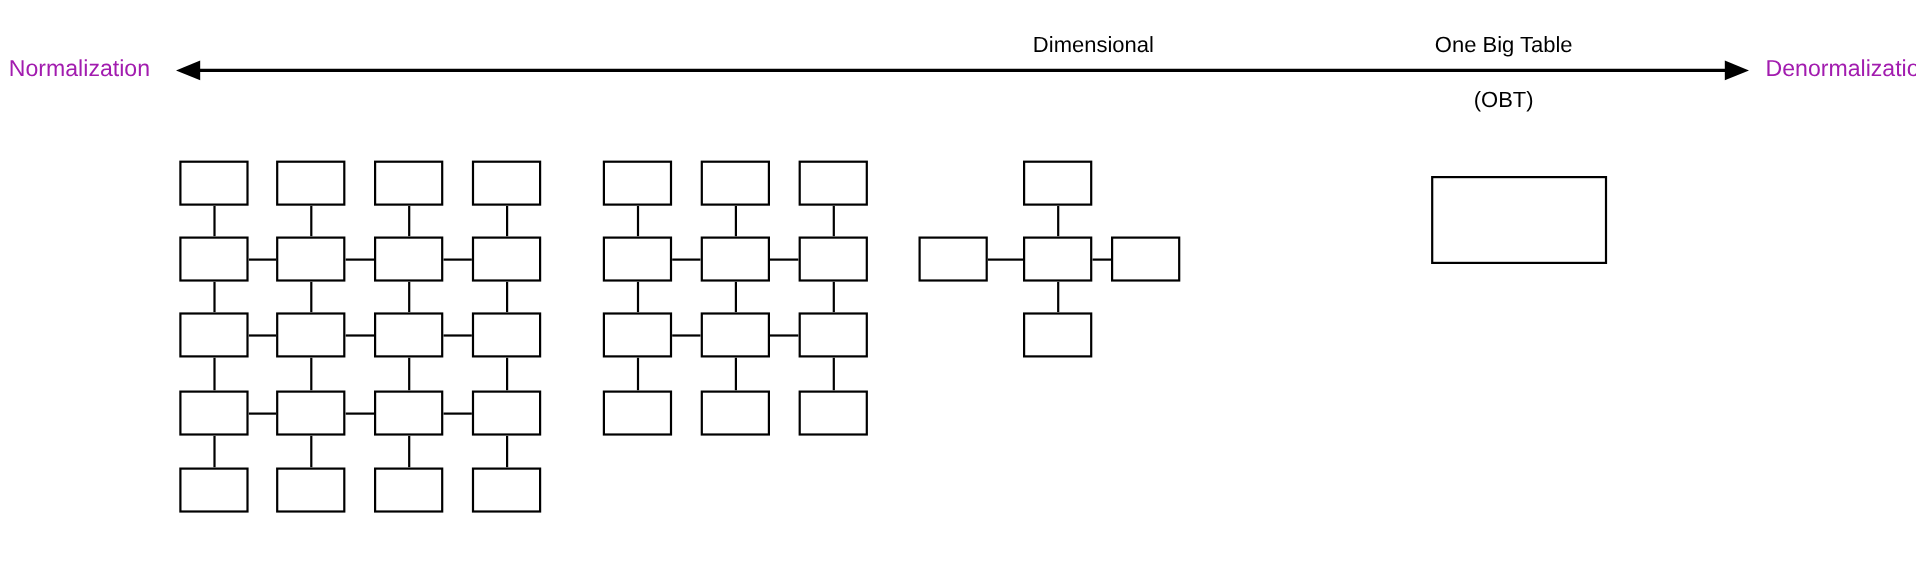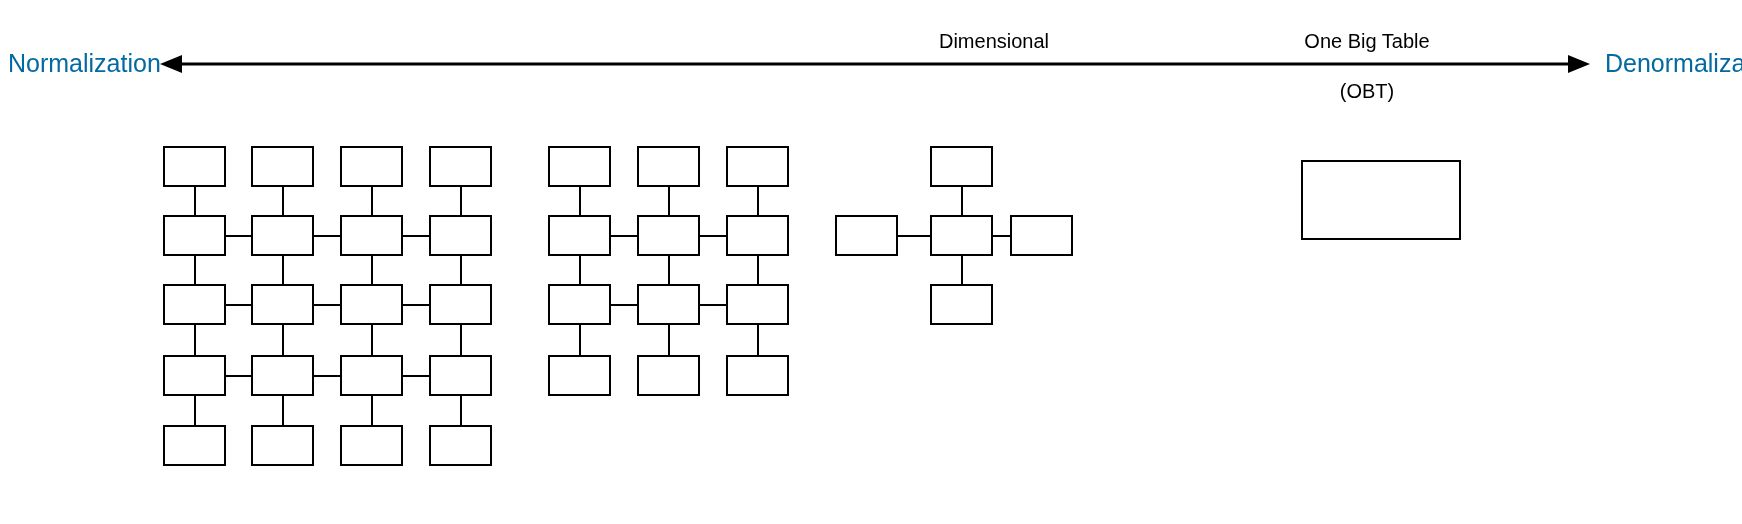--- a/index.html
+++ b/index.html
@@ -16,24 +16,24 @@
     position: relative;
     width: 1742px;
     height: 524px;
     background: #ffffff;
     overflow: hidden;
   }
 
   
   .axis-label {
     position: absolute;
-    font-size: 25px;
+    font-size: 21px;
     line-height: 24px;
     white-space: nowrap;
-    color: #0369a1;
+    color: #a21caf;
   }
   #axis-label-left  { left: 8px;  top: 51px; }
   #axis-label-right { left: 1605px; top: 51px; }
 
   .arrow-svg {
     position: absolute;
     left: 160px;
     top: 52px;
     width: 1430px;
     height: 24px;

